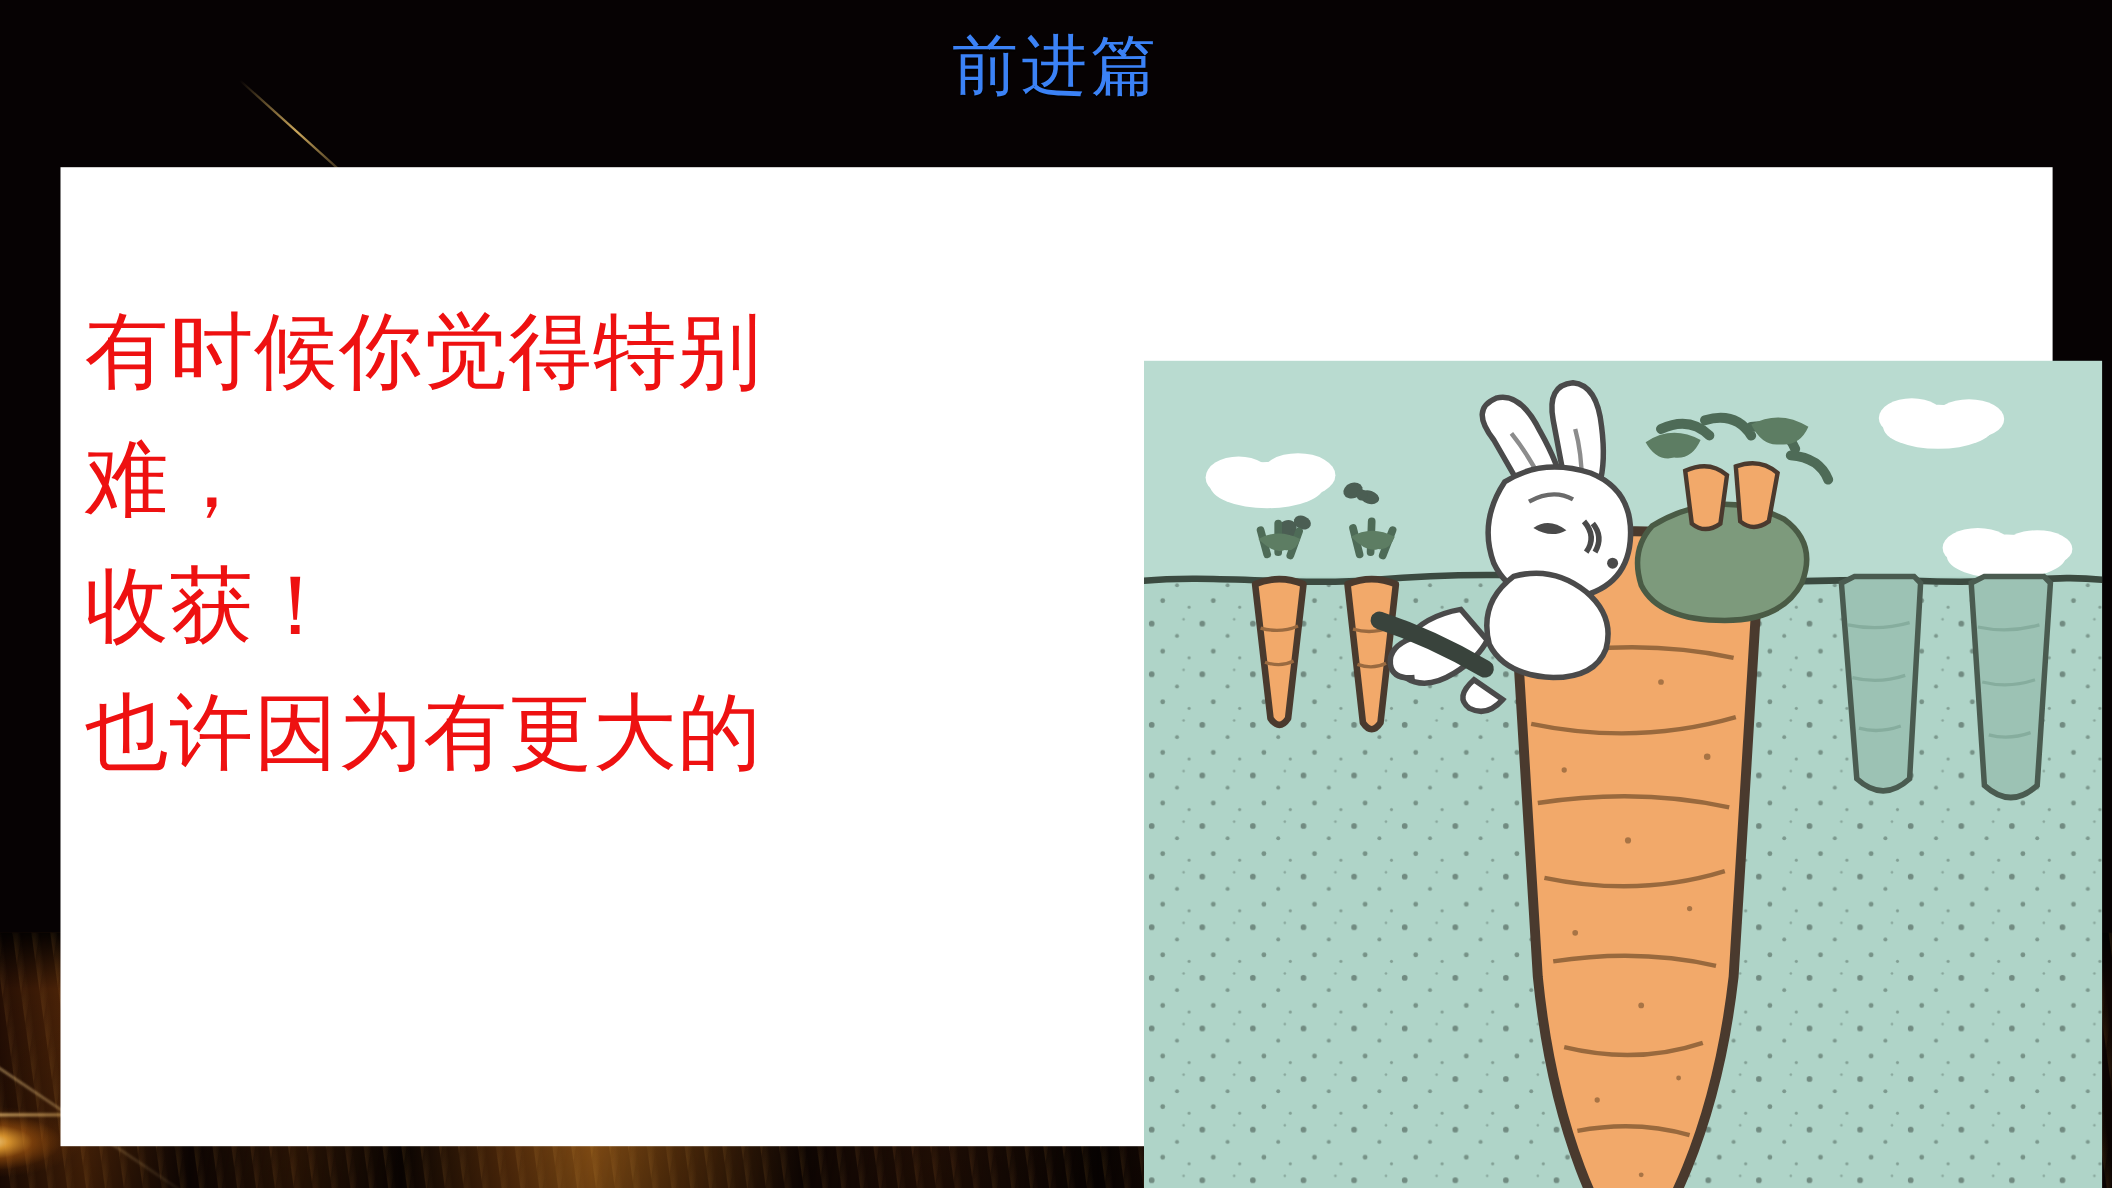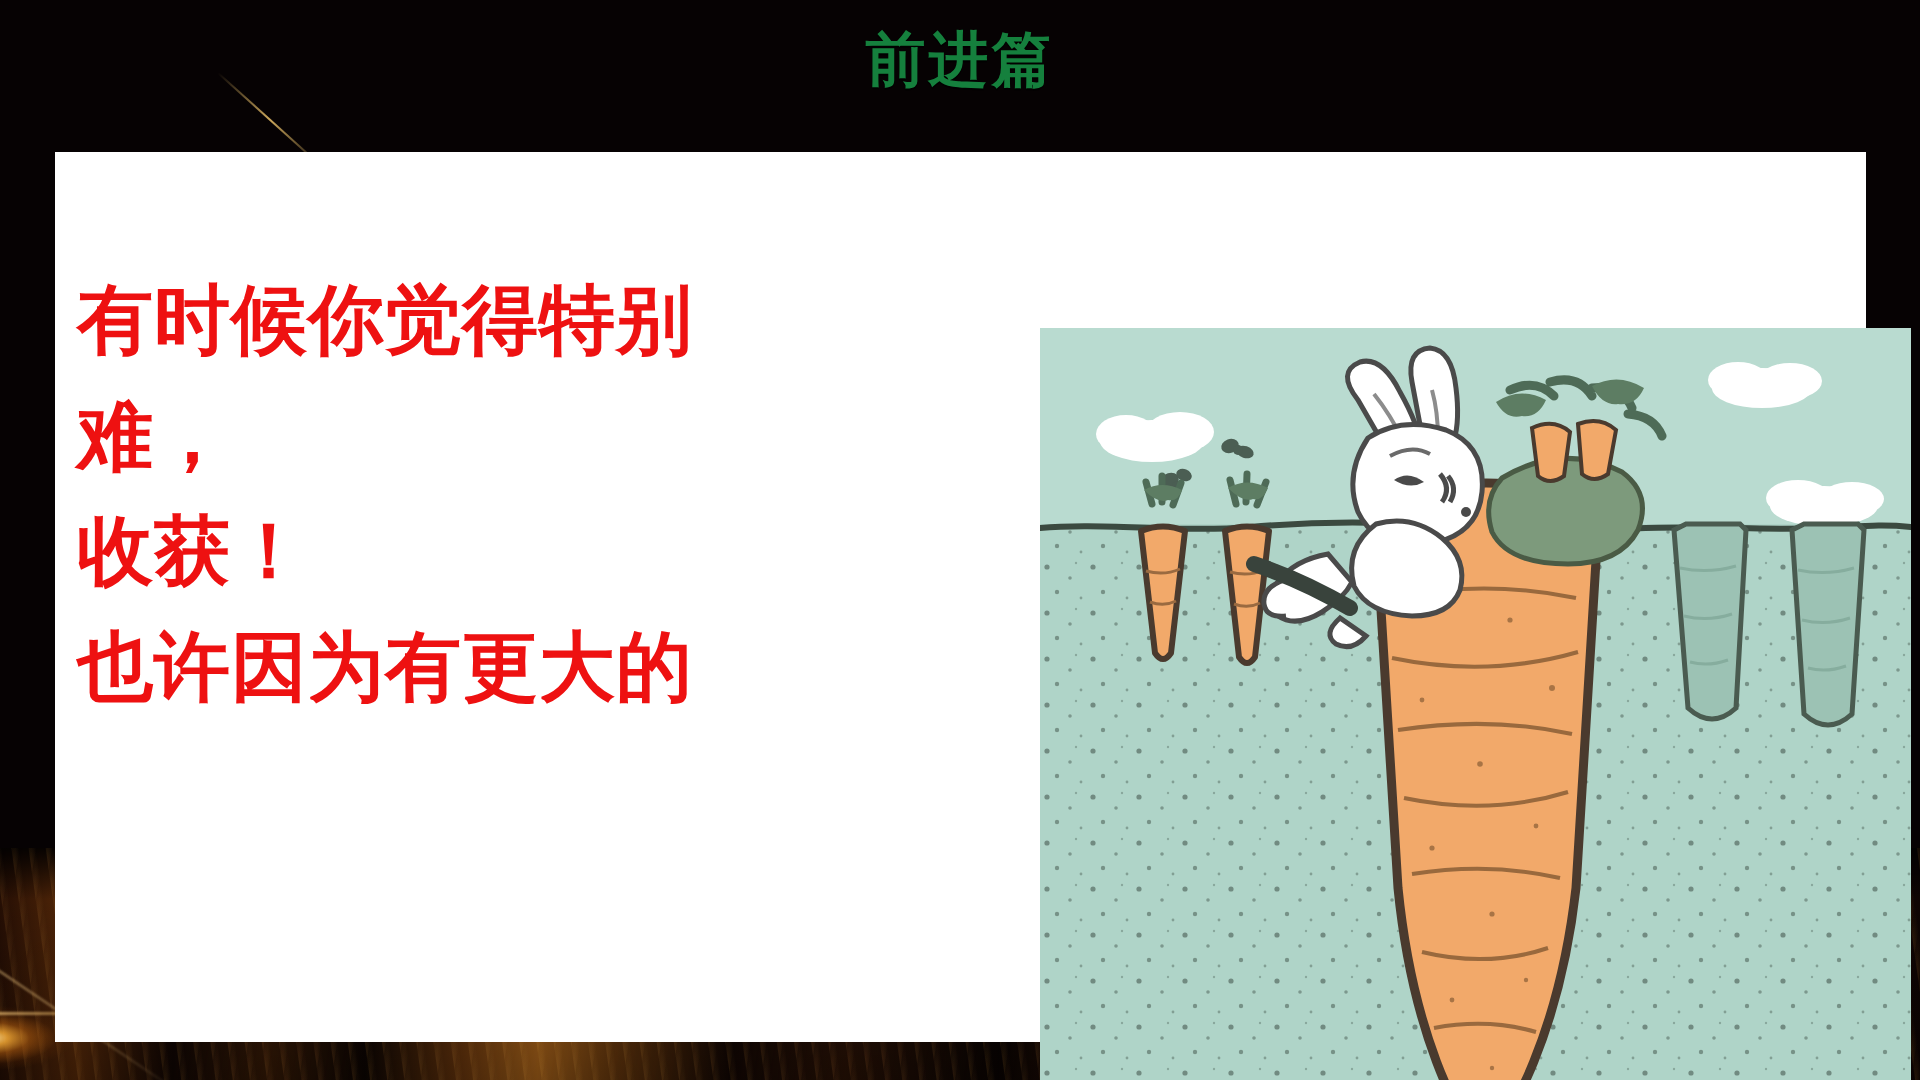--- a/index.html
+++ b/index.html
@@ -90,40 +90,40 @@
     height:2px;
   }
   .hairline.tl{ left:218px; top:72px; width:140px; transform:rotate(42deg); transform-origin:left center; }
   .hairline.bm{ left:1130px; top:992px; width:210px; transform:rotate(64deg); transform-origin:left center; }
 
   
   .slide-title{
     position:absolute; left:0; right:0; top:28px;
     text-align:center;
     font-size:60px; line-height:1.05;
-    font-weight:bold;
+    font-weight:normal;
     letter-spacing:3px;
-    color:#15803d;
+    color:#3b82f6;
     text-shadow:0 2px 0 rgba(0,0,0,.7);
     z-index:6;
   }
 
   
   .card{
     position:absolute;
     left:55px; top:152px; width:1811px; height:890px;
     background:#FFFFFF;
     z-index:4;
   }
 
   
   .copy{
     position:absolute; left:22px; top:110px; width:860px;
     color:#EE1111;
-    font-weight:bold;
+    font-weight:normal;
     font-size:76px;
     line-height:1.52;
     letter-spacing:1px;
   }
   .copy .ln{ display:block; white-space:nowrap; }
 
   
   .illus{
     position:absolute;
     left:985px; top:176px; width:871px; height:846px;

